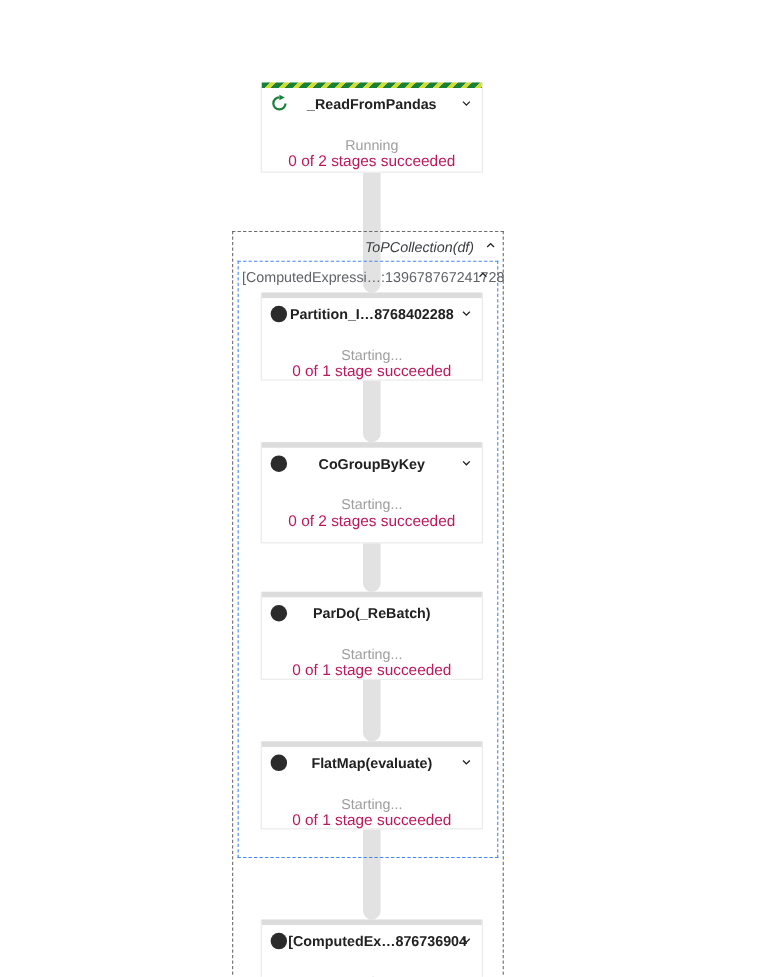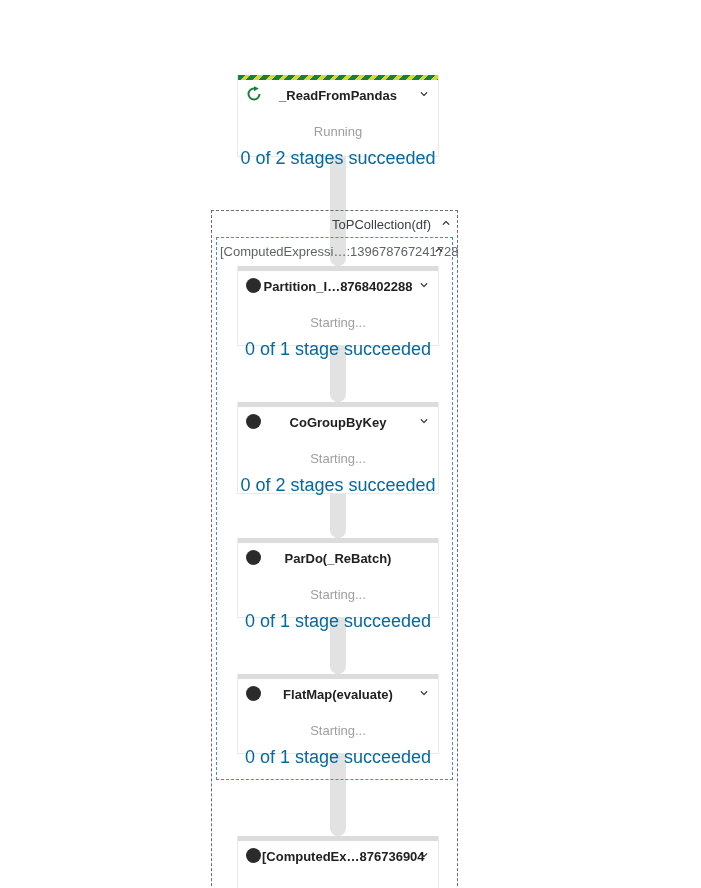--- a/index.html
+++ b/index.html
@@ -30,21 +30,21 @@
     border:1px dashed #6b6b6b;
   }
   .container.inner {
     left:216px; top:237px; width:237px; height:543px;
     border:1px dashed #4285f4;
   }
   .container-header {
     position:relative; height:24px; line-height:24px;
     font-size:13px; color:#3c4043; white-space:nowrap;
   }
-  .outer .container-header { text-align:right; padding-right:26px; padding-top:2px; }
+  .outer .container-header { text-align:right; padding-right:26px; padding-top:2px;font-style:italic; }
   .inner .container-header { text-align:left; padding-left:3px; color:#5f6368; padding-top:2px; }
   .container-chevron {
     position:absolute; top:5px; width:14px; height:14px; cursor:pointer;
   }
   .outer .container-chevron { right:4px; }
   .inner .container-chevron { right:6px; }
   .container-chevron svg { display:block; fill:#212121; }
 
   
   .node {
@@ -72,21 +72,21 @@
     font-size:13px; font-weight:bold; color:#212121; white-space:nowrap;
     display:inline-block; line-height:16px;
   }
   .node-icon { position:absolute; left:8px; top:0; width:16px; height:16px; }
   .pending-dot { width:15px; height:15px; border-radius:50%; background:#2b2b2b;
                  position:absolute; left:8px; top:1px; }
   .node-chevron { position:absolute; right:7px; top:1px; width:14px; height:14px; }
   .node-chevron svg { display:block; fill:#212121; }
 
   .node-status { margin-top:22px; font-size:13px; color:#9e9e9e; line-height:15px; }
-  .node-stages { margin-top:12px; font-size:18px; color:#0369a1; line-height:15px; }
+  .node-stages { margin-top:0; font-size:14px; color:#be185d; line-height:15px; }
 </style>
 </head>
 <body>
 
 <div class="canvas">
 
   <div class="edge-cap e1"></div>
   <div class="edge e1"></div>
   <div class="edge-cap e2"></div>
   <div class="edge e2"></div>

